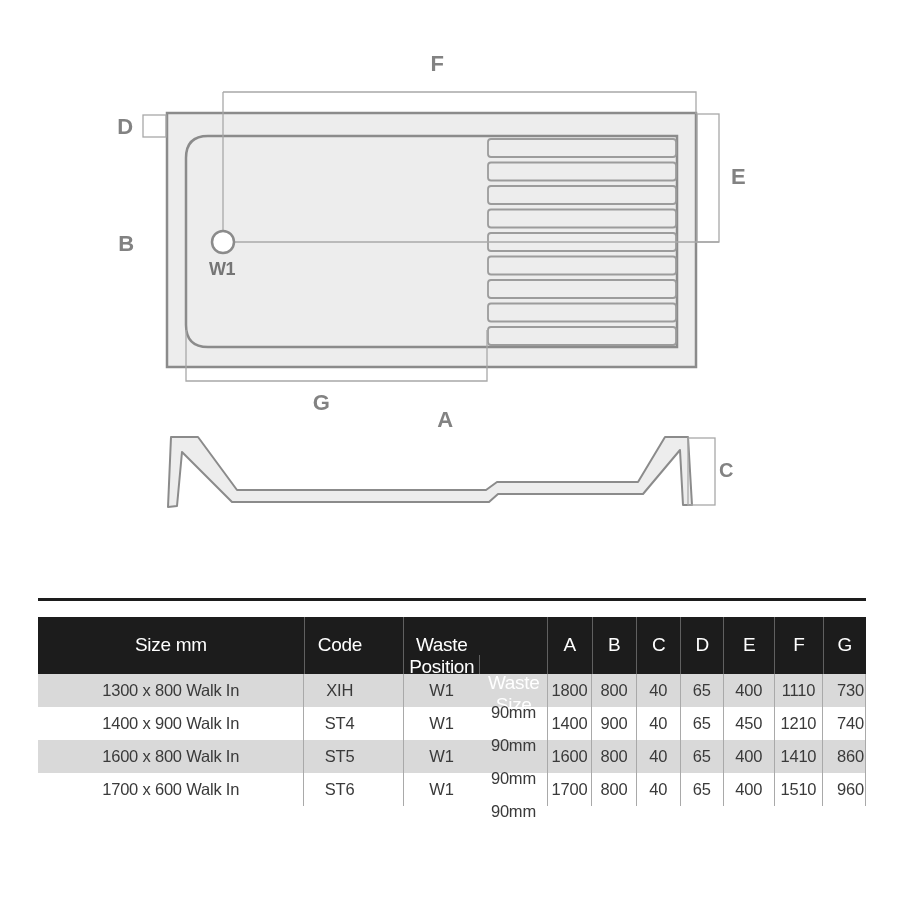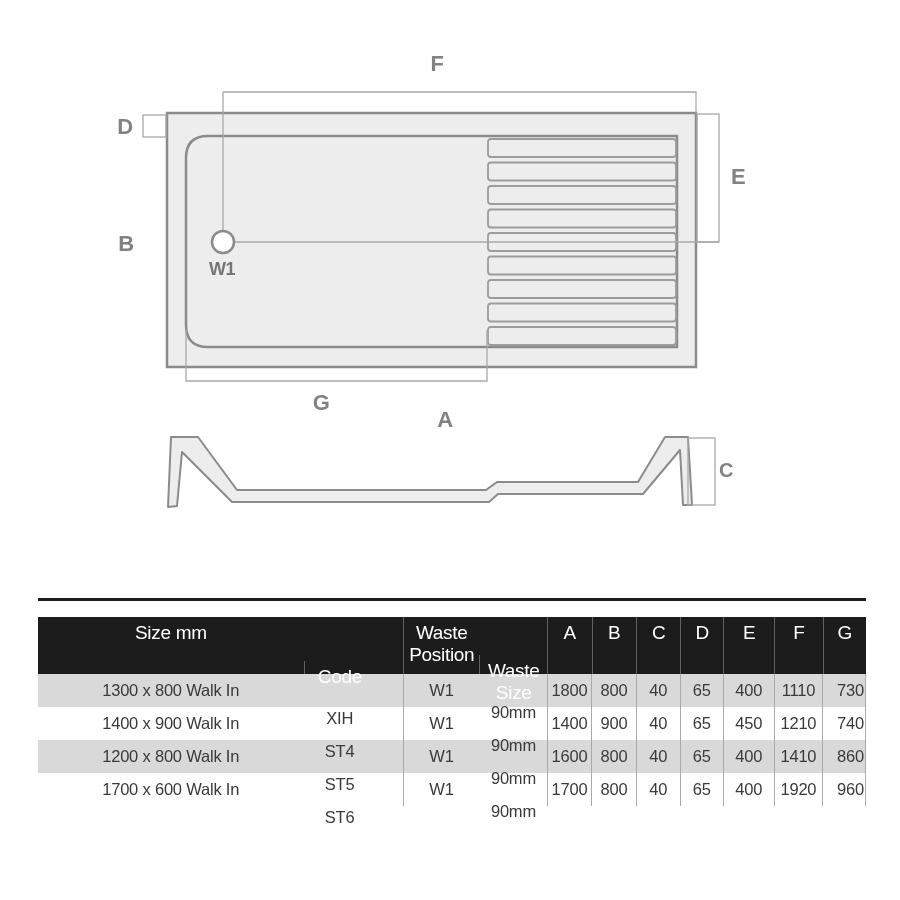--- a/index.html
+++ b/index.html
@@ -12,30 +12,30 @@
              font-weight:bold;font-size:22px;color:#828282;letter-spacing:-0.5px;}
   .dim-label.small{font-size:20px;}
   .w1-label{position:absolute;transform:translate(-50%,-50%);
             font-weight:bold;font-size:18px;color:#757575;letter-spacing:-0.5px;}
   
   .spec-table{position:absolute;left:38px;top:598px;width:828px;}
   .topline{height:3px;background:#1d1d1d;}
   .thead{display:flex;margin-top:16px;height:57px;background:#1c1c1c;color:#fff;
          font-size:19px;line-height:1.15;letter-spacing:-0.3px;}
   .th{box-sizing:border-box;display:flex;align-items:flex-start;justify-content:center;
-      text-align:center;padding-top:5px;border-left:1px solid #606060;}
+      text-align:center;padding-top:17px;border-left:1px solid #606060;}
   .th:first-child{border-left:none;}
   .trow{display:flex;height:33px;font-size:16.5px;color:#3a3a3a;letter-spacing:-0.2px;}
   .td{box-sizing:border-box;display:flex;align-items:center;justify-content:center;
       text-align:center;border-left:1px solid #a9a9a9;}
   .td:first-child{border-left:none;}
   .td:last-child{border-right:1px solid #a9a9a9;padding-left:13px;}
   .r0,.r2{background:#d9d9d9;}
   .r1,.r3{background:#ffffff;}
-  .c0{width:275px;} .c1{width:74px;margin-top:44px;} .c2{width:79px;margin-left:28px;} .c3{width:70px;margin-top:38px;}
+  .c0{width:275px;} .c1{width:74px;} .c2{width:79px;margin-left:28px;} .c3{width:70px;margin-top:38px;}
   .c4{width:46px;} .c5{width:46px;} .c6{width:46px;} .c7{width:44px;}
   .c8{width:53px;} .c9{width:50px;} .c10{width:45px;}
 </style>
 </head>
 <body>
 
 <div class="page">
 
   <div class="diagram">
     <svg width="900" height="560" viewBox="0 0 900 560">
@@ -121,21 +121,21 @@
       <div class="td c4">1400</div>
       <div class="td c5">900</div>
       <div class="td c6">40</div>
       <div class="td c7">65</div>
       <div class="td c8">450</div>
       <div class="td c9">1210</div>
       <div class="td c10">740</div>
     </div>
 
     <div class="trow r2">
-      <div class="td c0">1200 x 800 Walk In</div>
+      <div class="td c0">1600 x 800 Walk In</div>
       <div class="td c1">ST5</div>
       <div class="td c2">W1</div>
       <div class="td c3">90mm</div>
       <div class="td c4">1600</div>
       <div class="td c5">800</div>
       <div class="td c6">40</div>
       <div class="td c7">65</div>
       <div class="td c8">400</div>
       <div class="td c9">1410</div>
       <div class="td c10">860</div>
@@ -144,18 +144,18 @@
     <div class="trow r3">
       <div class="td c0">1700 x 600 Walk In</div>
       <div class="td c1">ST6</div>
       <div class="td c2">W1</div>
       <div class="td c3">90mm</div>
       <div class="td c4">1700</div>
       <div class="td c5">800</div>
       <div class="td c6">40</div>
       <div class="td c7">65</div>
       <div class="td c8">400</div>
-      <div class="td c9">1920</div>
+      <div class="td c9">1510</div>
       <div class="td c10">960</div>
     </div>
   </div>
 
 </div>
 
 </body></html>

